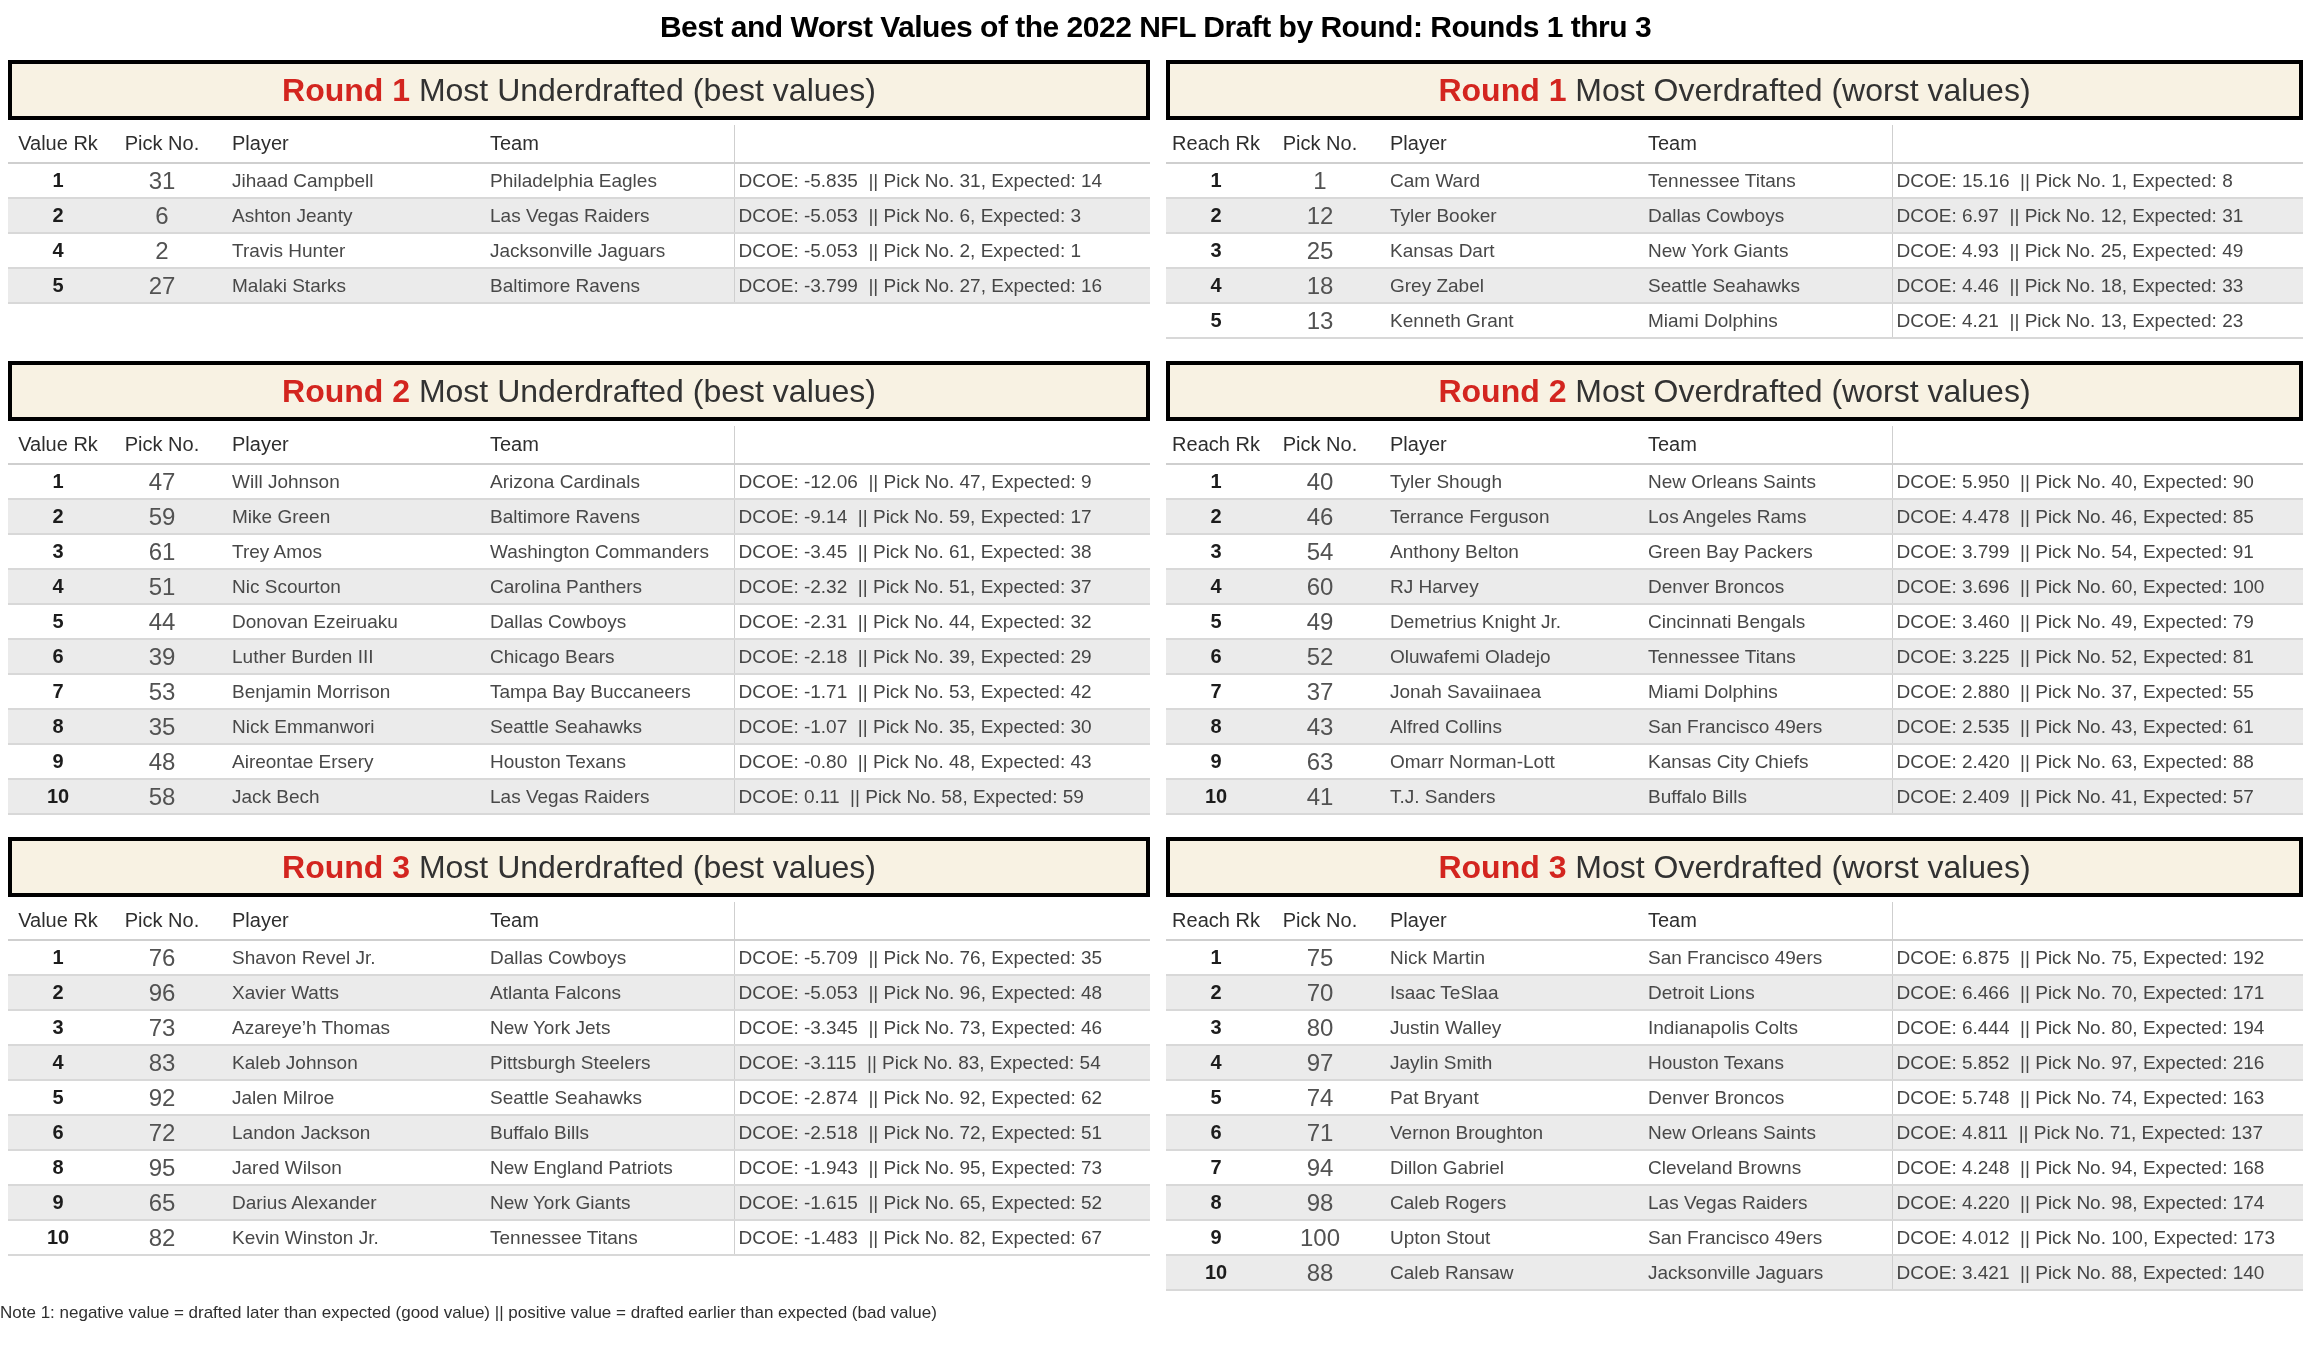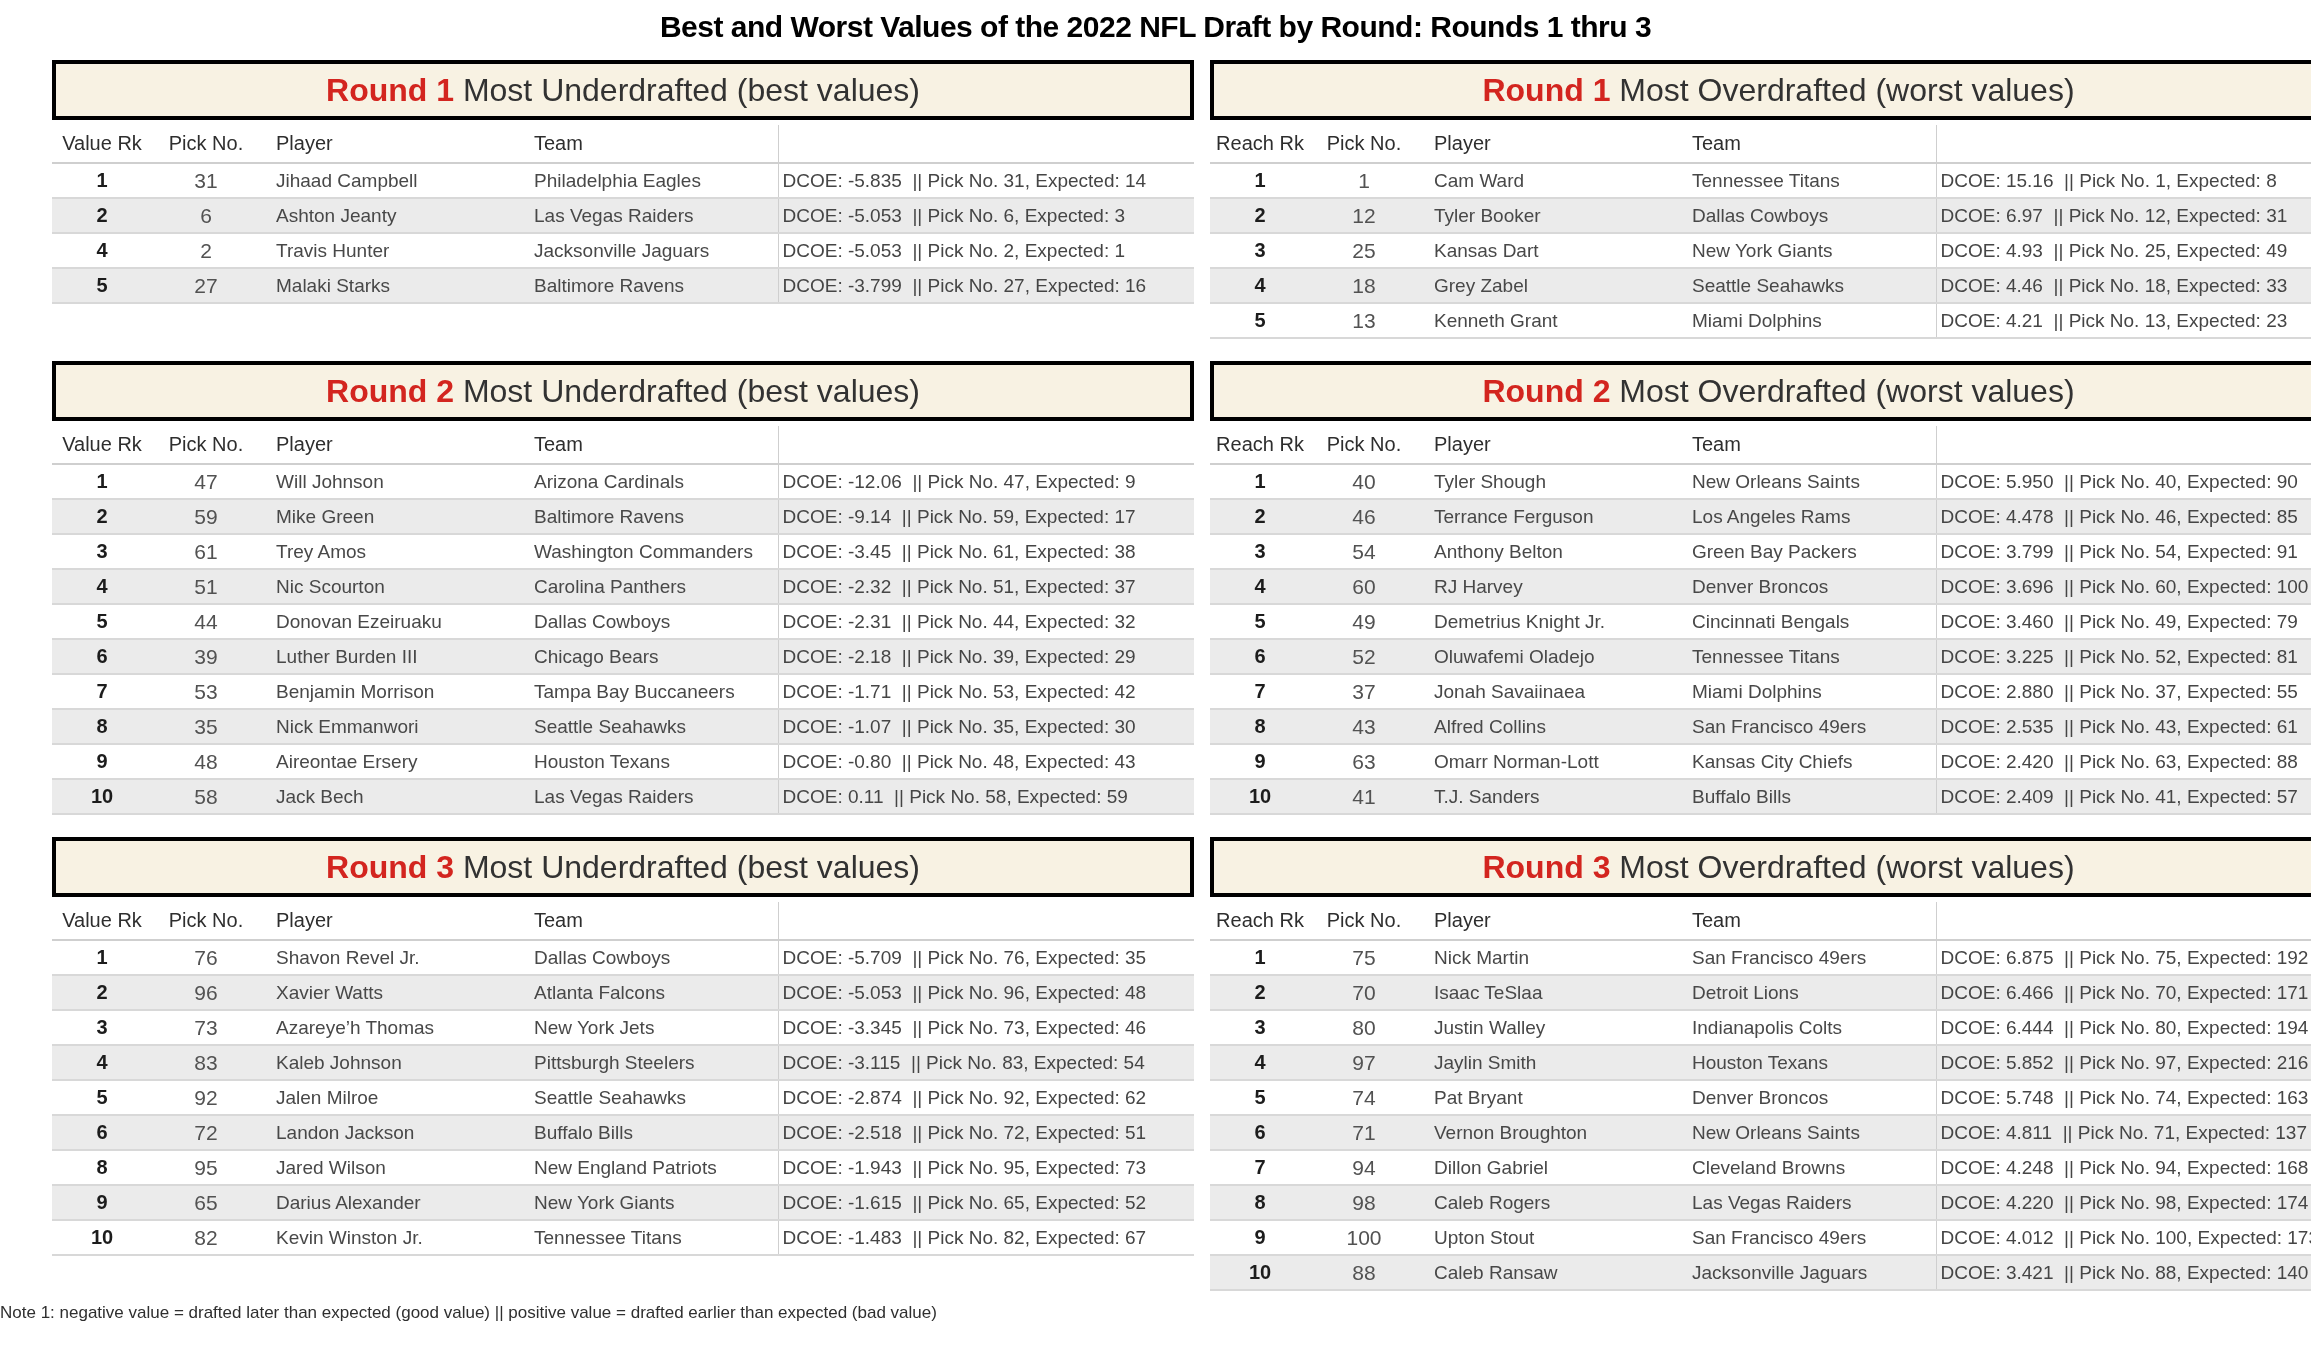--- a/index.html
+++ b/index.html
@@ -17,21 +17,20 @@
     font-weight: bold;
     letter-spacing: -0.5px;
     color: #000000;
   }
   .grid {
     display: grid;
     grid-template-columns: 1142px 1137px;
     column-gap: 16px;
     row-gap: 22px;
     padding: 0 8px;
-    margin-left: 44px;
   }
   .banner {
     border: 4px solid #000000;
     background: #f8f2e3;
     height: 60px;
     display: flex;
     align-items: center;
     justify-content: center;
     font-size: 32px;
     white-space: pre;
@@ -61,21 +60,21 @@
   th.c-player, th.c-team { padding-left: 16px; }
   th.c-dcoe { border-left: 1px solid #cfcfcf; }
   tbody td {
     height: 35px;
     font-size: 19px;
     color: #484848;
     padding: 0;
     overflow: hidden;
   }
   td.c-rank { text-align: center; font-weight: 700; font-size: 20px; color: #1c1c1c; }
-  td.c-pick { text-align: center; font-size: 21px; color: #525252; }
+  td.c-pick { text-align: center; font-size: 24px; color: #525252; }
   td.c-player, td.c-team { padding-left: 16px; }
   td.c-dcoe {
     padding-left: 4px;
     white-space: pre;
     border-left: 1px solid #cfcfcf;
     color: #454545;
   }
   tbody tr.gray { background: #ebebeb; }
   tbody tr.group-start td { border-top: 2px solid #d8d8d8; }
   tbody tr:first-child td { border-top: none; }

